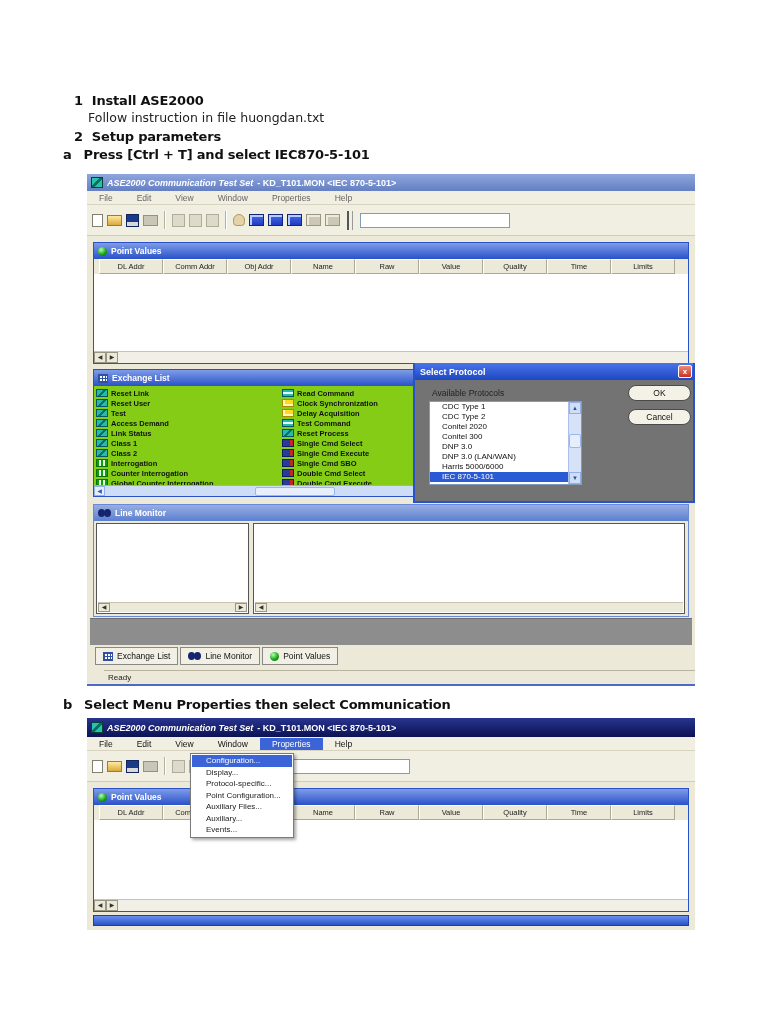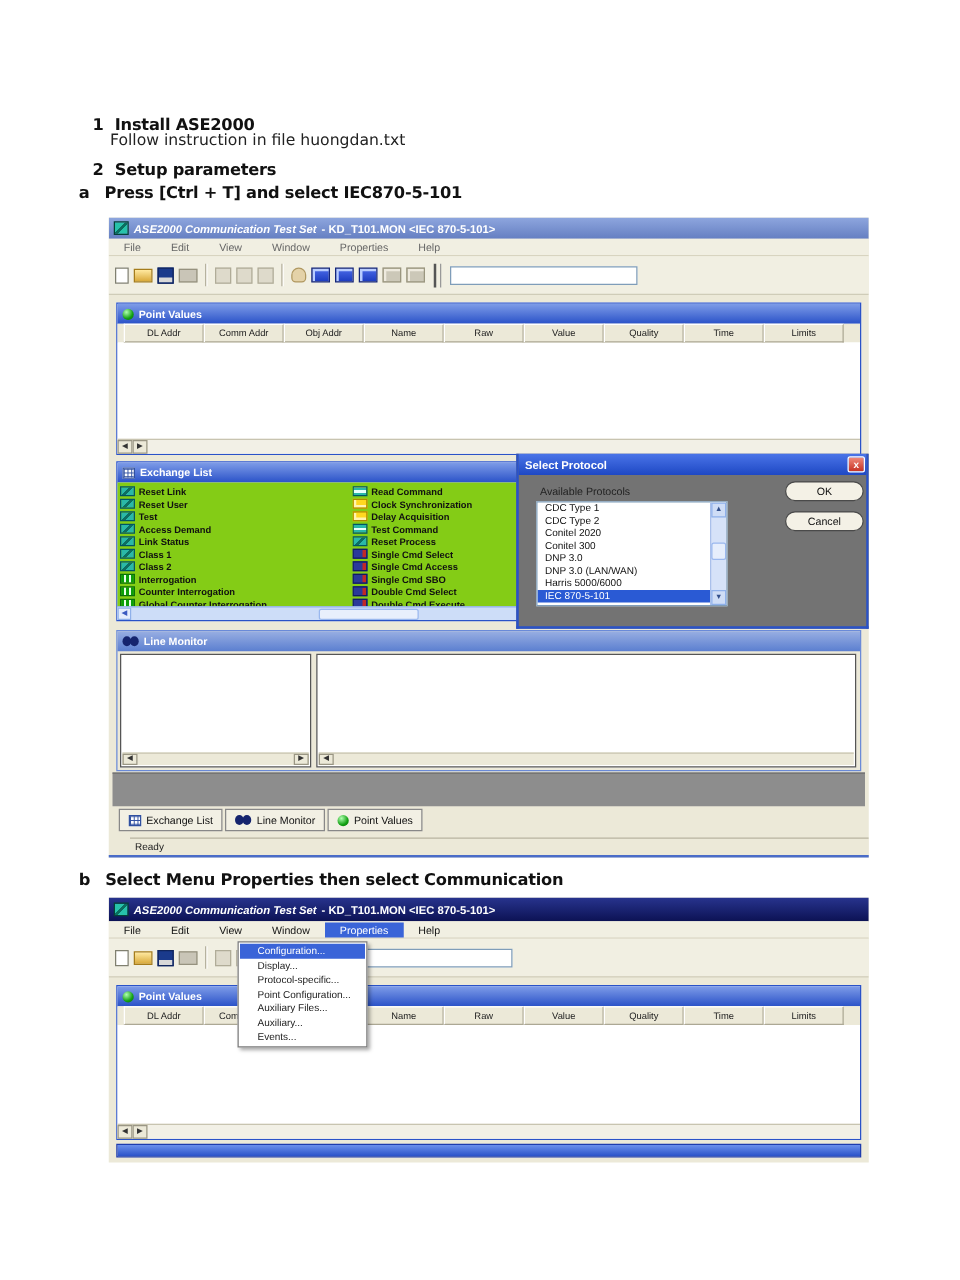--- a/index.html
+++ b/index.html
@@ -81,21 +81,21 @@
 .xarrow{width:11px;height:10px;background:#e4edfc;border:1px solid #8fb0ea;color:#3a5ac0;font-size:6px;line-height:8px;text-align:center;flex:none;}
 .xthumb{margin-left:150px;width:80px;height:9px;background:#e8effc;border:1px solid #9ab8ee;border-radius:2px;}
 
 
 #dlg{position:absolute;left:326px;top:189px;width:282px;height:140px;background:#737373;border:2px solid #2a52c8;border-top:none;z-index:40;}
 .dlgbar{height:17px;display:flex;align-items:center;padding:0 5px;color:#fff;font-weight:bold;font-size:9px;background:linear-gradient(180deg,#4a74e8,#1e48c4);position:relative;}
 .dlg-close{position:absolute;right:1px;top:2px;width:14px;height:13px;background:linear-gradient(#f08a7a,#c63224);border:1px solid #fff;border-radius:2px;color:#fff;font-size:8px;line-height:11px;text-align:center;}
 .dlg-label{position:absolute;left:17px;top:25px;font-size:8.5px;color:#222;}
 .listbox{position:absolute;left:14px;top:38px;width:153px;height:84px;background:#fff;border:1px solid #7f9db9;overflow:hidden;}
 .litems{position:absolute;left:0;top:0;right:13px;bottom:0;font-size:8px;color:#111;}
-.litems div{height:10px;line-height:10px;padding-left:6px;white-space:nowrap;overflow:hidden;}
+.litems div{height:10px;line-height:10px;padding-left:12px;white-space:nowrap;overflow:hidden;}
 .litems div.sel{background:#2a5ad4;color:#fff;}
 .lscroll{position:absolute;right:0;top:0;bottom:0;width:13px;background:#d6e2f8;border-left:1px solid #aac0ea;}
 .lsb{position:absolute;left:0;width:12px;height:12px;background:#cfddf6;border:1px solid #8fb0ea;color:#33508c;font-size:6px;line-height:10px;text-align:center;}
 .lsb.up{top:0;}
 .lsb.dn{bottom:0;}
 .lthumb{position:absolute;left:0;top:32px;width:12px;height:14px;background:#e6eefc;border:1px solid #9ab8ee;border-radius:2px;}
 .dbtn{position:absolute;left:213px;width:63px;height:16px;background:#f4f1e6;border:1px solid #4a4a4a;border-radius:8px;font-size:8.5px;text-align:center;line-height:14px;color:#111;}
 #btn-ok{top:22px;}
 #btn-cancel{top:46px;}
 
@@ -119,21 +119,21 @@
 </style>
 </head>
 <body>
 
 <div class="page">
 
   <div class="doc-line doc-bold" style="left:74px;top:93px;gap:9px;">
     <span class="doc-num">1</span>
     <span>Install ASE2000</span>
   </div>
-  <div class="doc-line doc-reg" style="left:88px;top:104px;justify-content:center;">
+  <div class="doc-line doc-reg" style="left:88px;top:110px;justify-content:center;">
     <span>Follow instruction in file huongdan.txt</span>
   </div>
   <div class="doc-line doc-bold" style="left:74px;top:129px;gap:9px;">
     <span class="doc-num">2</span>
     <span>Setup parameters</span>
   </div>
   <div class="doc-line doc-bold" style="left:63px;top:147px;gap:12px;">
     <span class="doc-num">a</span>
     <span>Press [Ctrl + T] and select IEC870-5-101</span>
   </div>
@@ -289,21 +289,21 @@
               <span>Reset Process</span>
             </div>
 
             <div class="xitem">
               <span class="xli xic-ana"></span>
               <span>Single Cmd Select</span>
             </div>
 
             <div class="xitem">
               <span class="xli xic-ana"></span>
-              <span>Single Cmd Access</span>
+              <span>Single Cmd Execute</span>
             </div>
 
             <div class="xitem">
               <span class="xli xic-ana"></span>
               <span>Single Cmd SBO</span>
             </div>
 
             <div class="xitem">
               <span class="xli xic-ana"></span>
               <span>Double Cmd Select</span>

